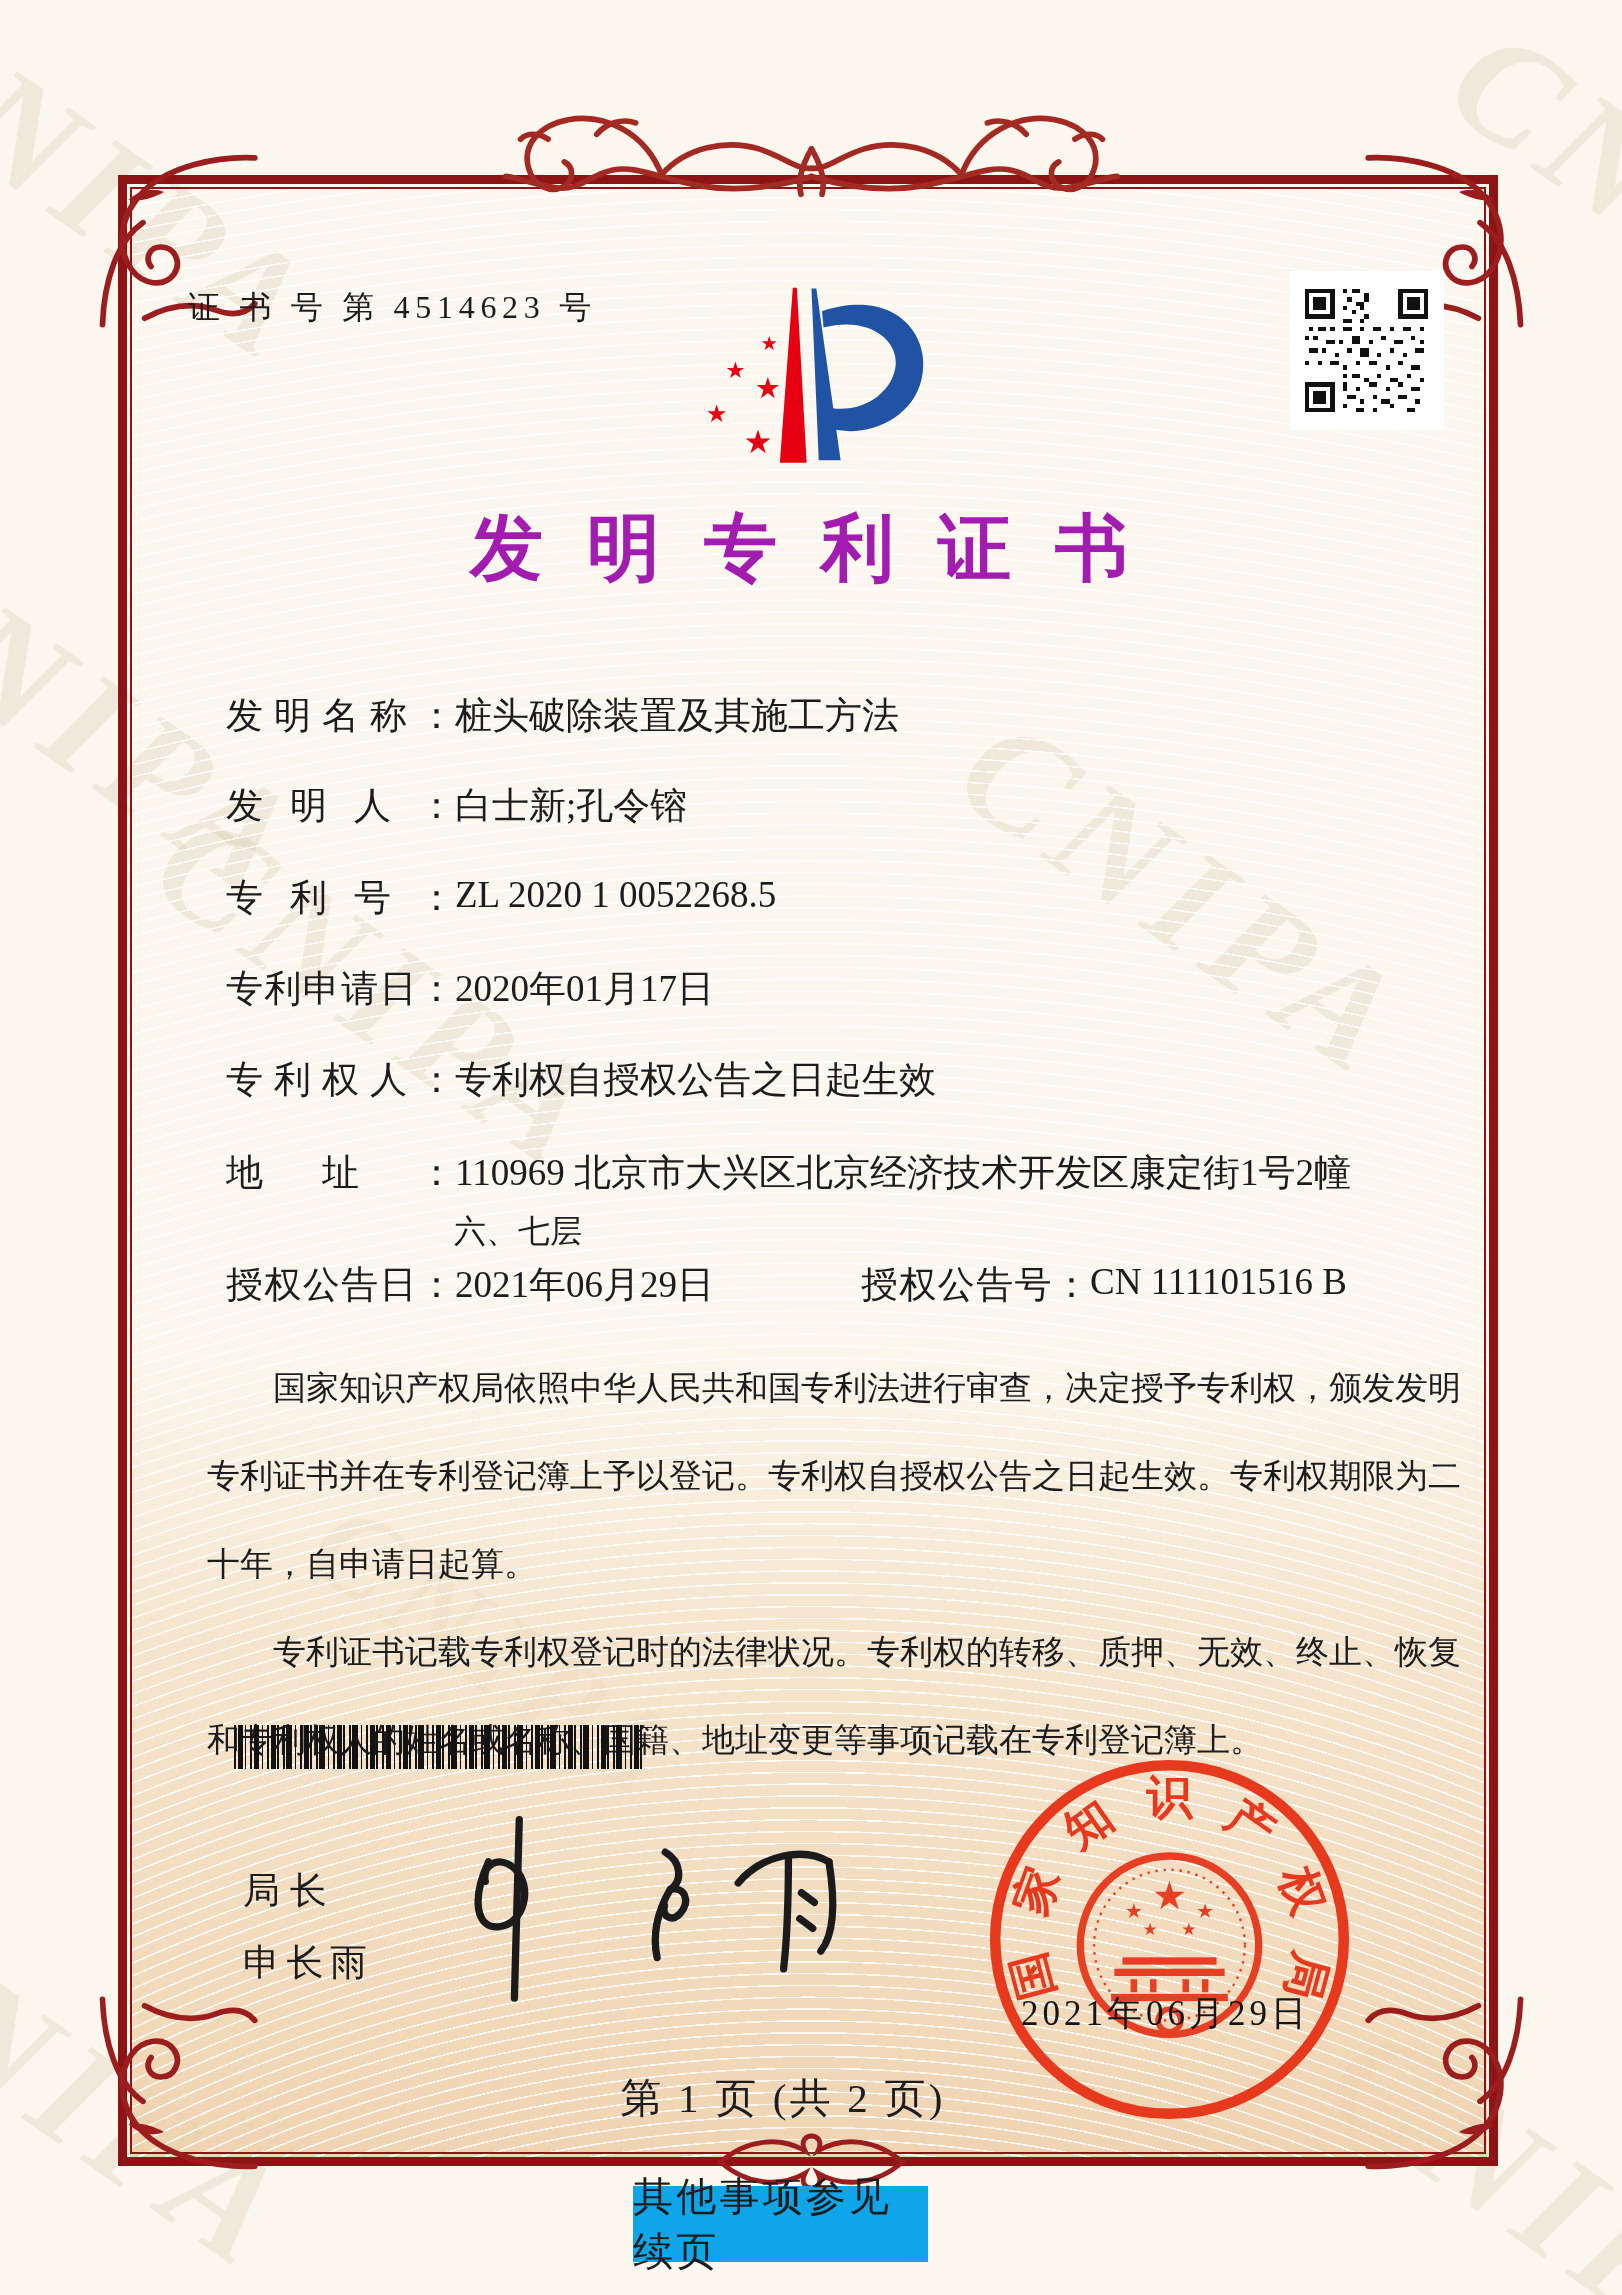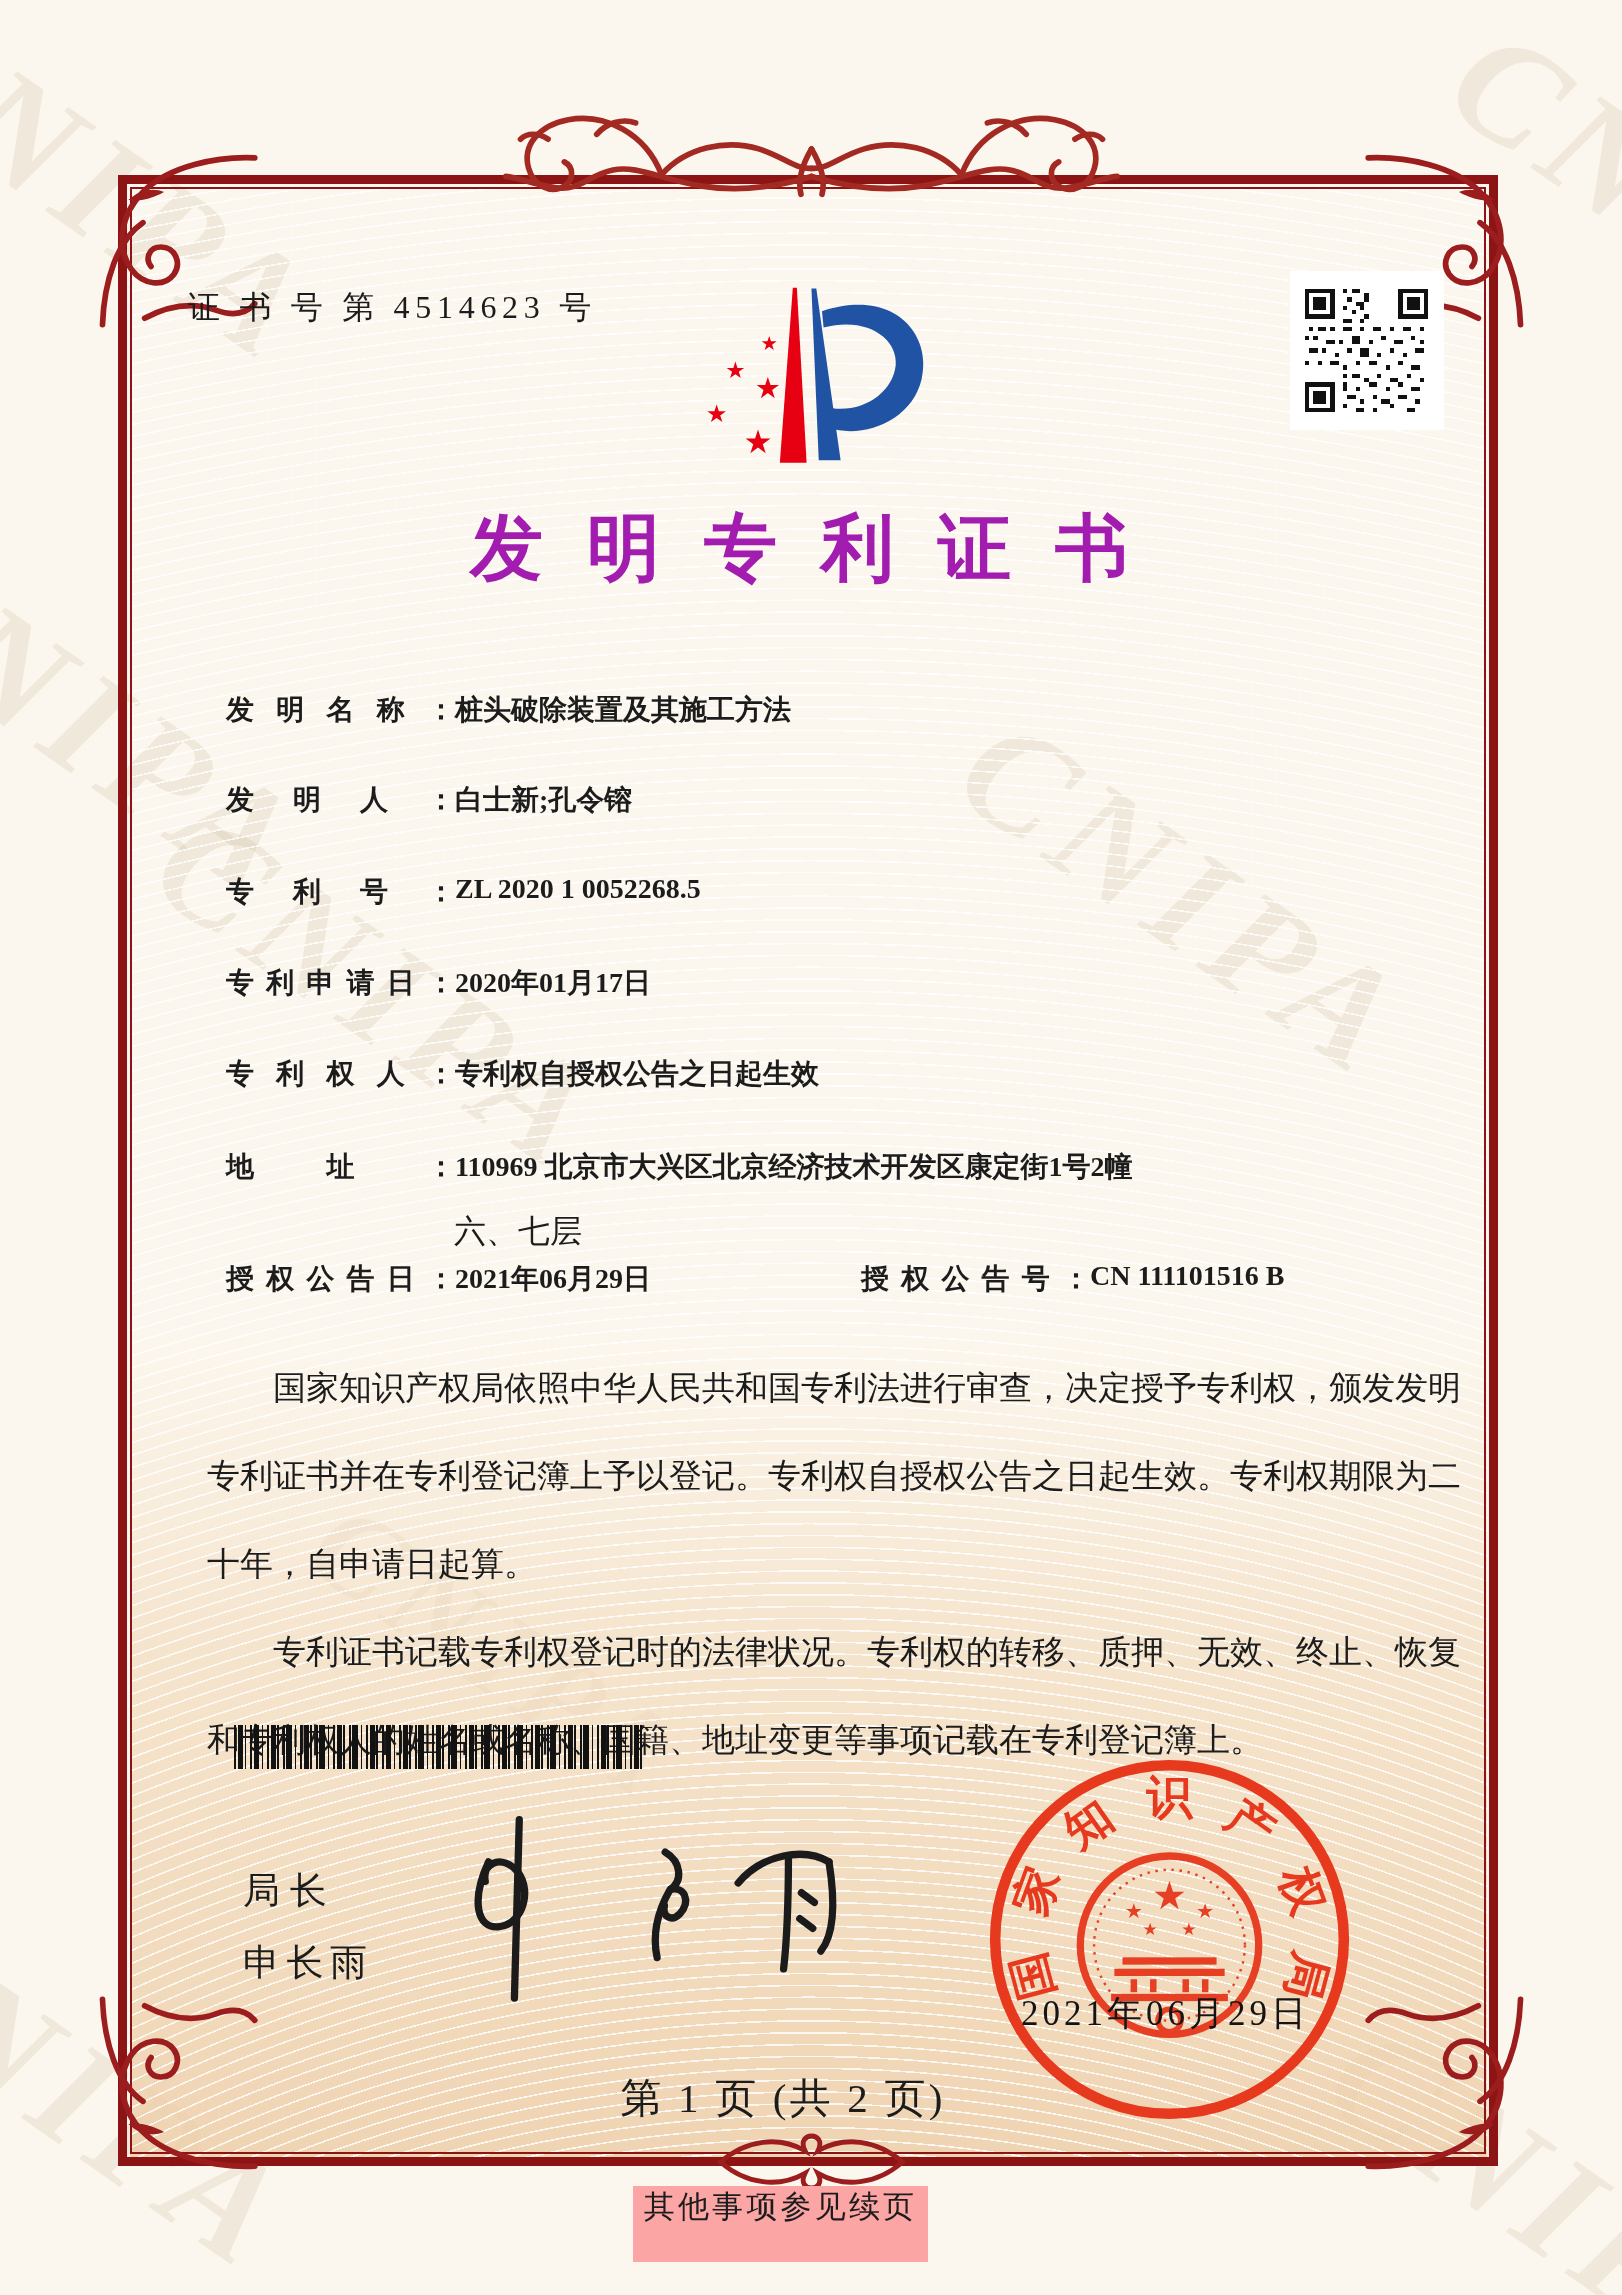--- a/index.html
+++ b/index.html
@@ -28,21 +28,21 @@
     transform:rotate(35deg); transform-origin:left center; pointer-events:none;
   }
   .wm.small{font-size:122px; color:rgba(170,150,105,0.10);}
   .cert-no{left:188px; top:286px; font-size:32px; letter-spacing:5.7px;}
   .title{
     left:118px; top:500px; width:1362px; text-align:center;
     font-size:73px; font-weight:bold; letter-spacing:44px; text-indent:44px; color:#a21caf;
   }
   .qr-box{left:1290px; top:271px; width:154px; height:159px; background:#ffffff;}
   .qr-box svg{position:absolute; left:15.4px; top:18px;}
-  .row{left:226px; width:1233px; font-size:28px; white-space:nowrap;font-weight:bold;}
+  .row{left:226px; width:1233px; font-size:37px; white-space:nowrap;}
   .row .lbl{display:inline-block; width:229px; text-align:justify; text-align-last:justify; vertical-align:top;}
   .row .val{display:inline-block; vertical-align:top;}
   .row .pair2{position:absolute; left:635px; top:0;}
   .addr2{left:454px; top:1210px; font-size:32px;}
   .bodytext{left:207px; top:1344px; width:1254px; font-size:33px; line-height:88px; text-align:justify;}
   .bodytext p{margin:0; text-indent:2em;}
   .barcode{
     left:234px; top:1725px; width:411px; height:44px;
     background:repeating-linear-gradient(90deg,
       #121212 0 2.4px, transparent 2.4px 4px,
@@ -50,23 +50,23 @@
       #121212 10.5px 12px, transparent 12px 16px,
       #121212 16px 18px, transparent 18px 19.5px,
       #121212 19.5px 25px, transparent 25px 28px,
       #121212 28px 29px, transparent 29px 33px);
   }
   .sig-title{left:243px; top:1866px; font-size:37px; letter-spacing:9.7px;}
   .sig-name{left:243px; top:1938px; font-size:37px; letter-spacing:6.5px;}
   .seal-date{left:1021px; top:1990px; font-size:35px; letter-spacing:4px; color:#141414; z-index:6; white-space:nowrap;}
   .page-info{left:556px; top:2071px; width:454px; text-align:center; font-size:41px; letter-spacing:3.2px;}
   .cont-note{
-    left:633px; top:2186px; width:295px; height:76px; background:#fca5a5;
-    display:flex; align-items:flex-start; justify-content:center;
-    font-size:31px; letter-spacing:3.2px;
+    left:633px; top:2186px; width:295px; height:76px; background:#0ea5e9;
+    display:flex; align-items:center; justify-content:center;
+    font-size:40px; letter-spacing:3.2px;
   }
   .seal-svg{left:983px; top:1753px; z-index:5;}
   .seal-char{font-size:57px; font-weight:bold; fill:#e6391d;}
 </style>
 </head>
 <body>
 
 <div class="page">
 
   <span class="wm abs" style="left:-114px; top:-49px;">CNIPA</span>

